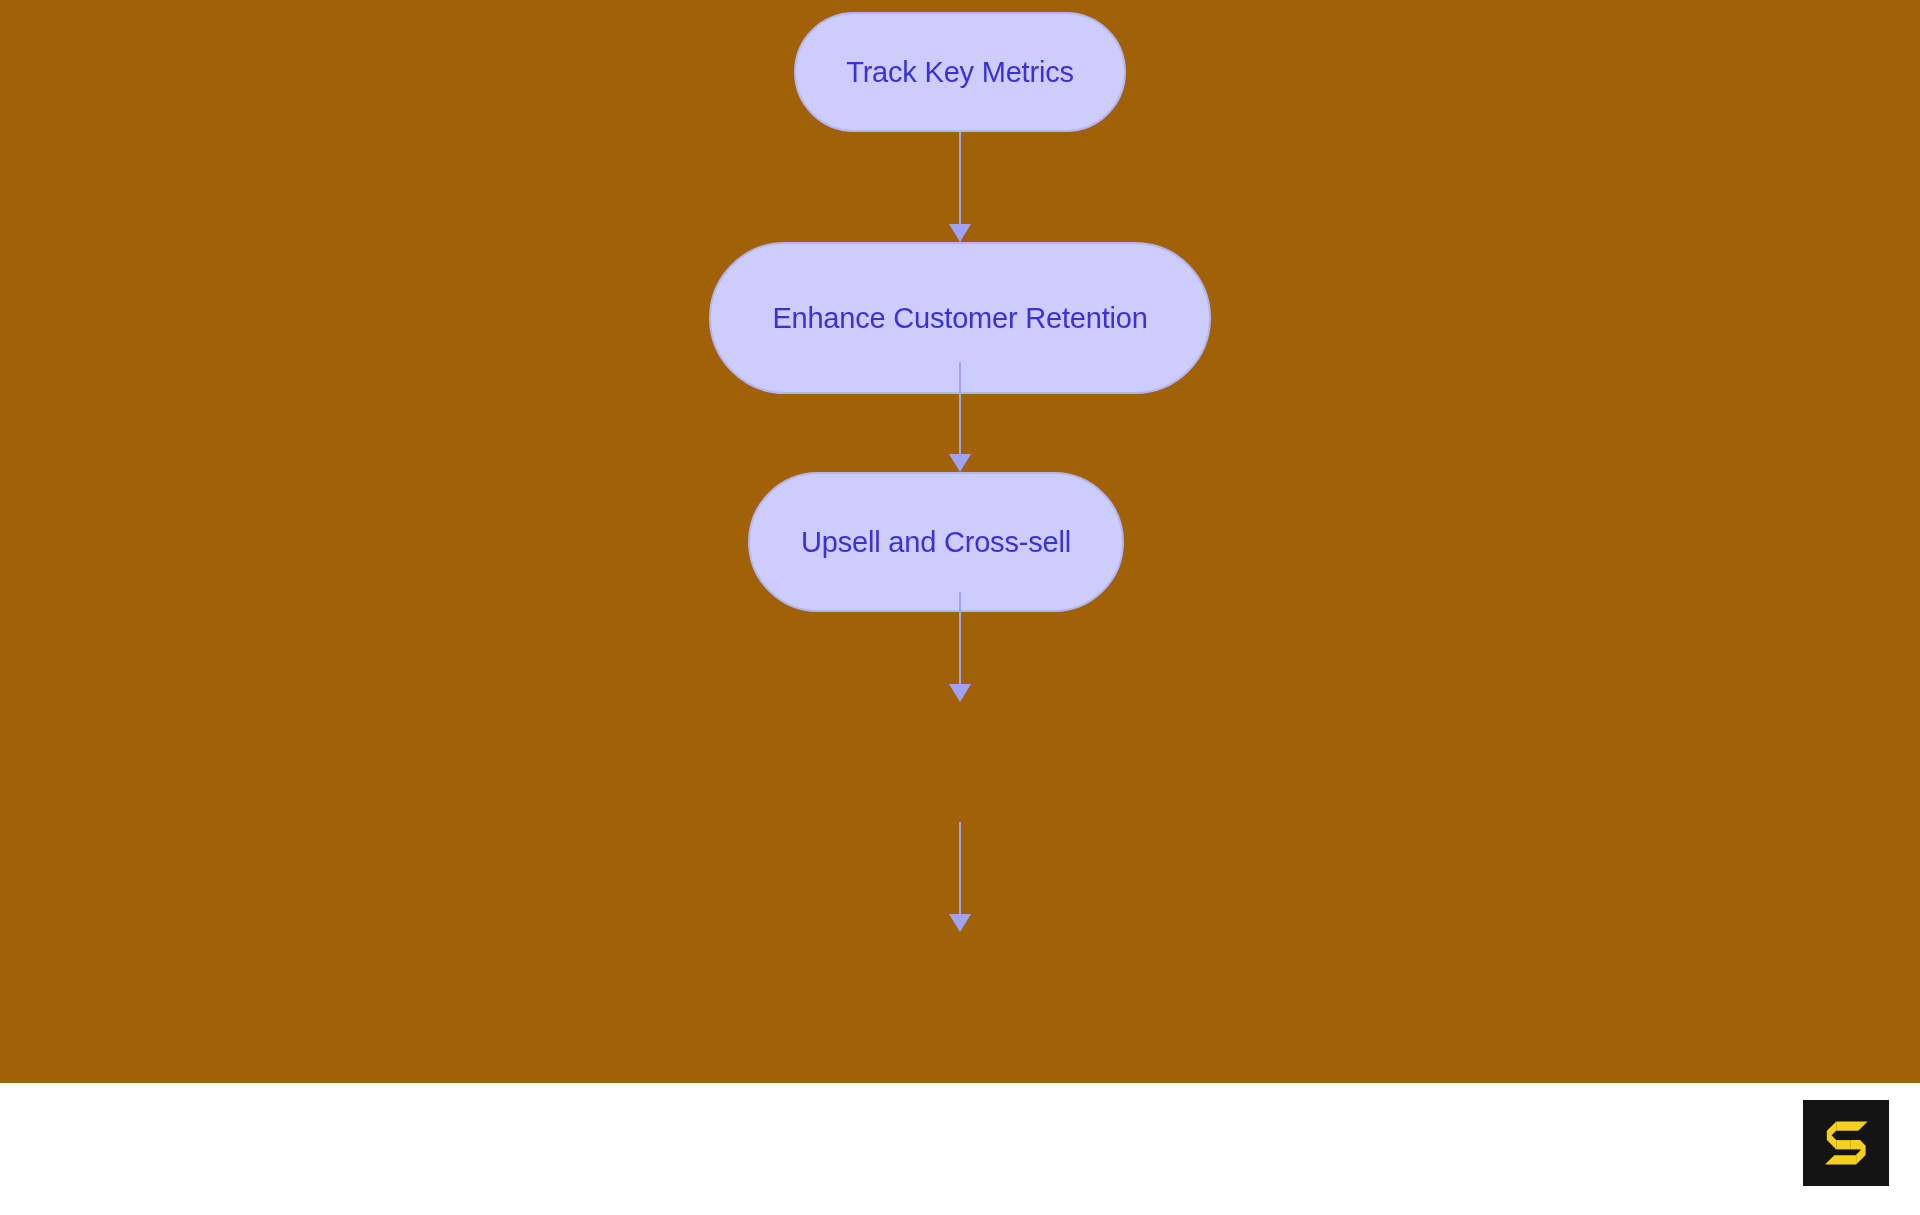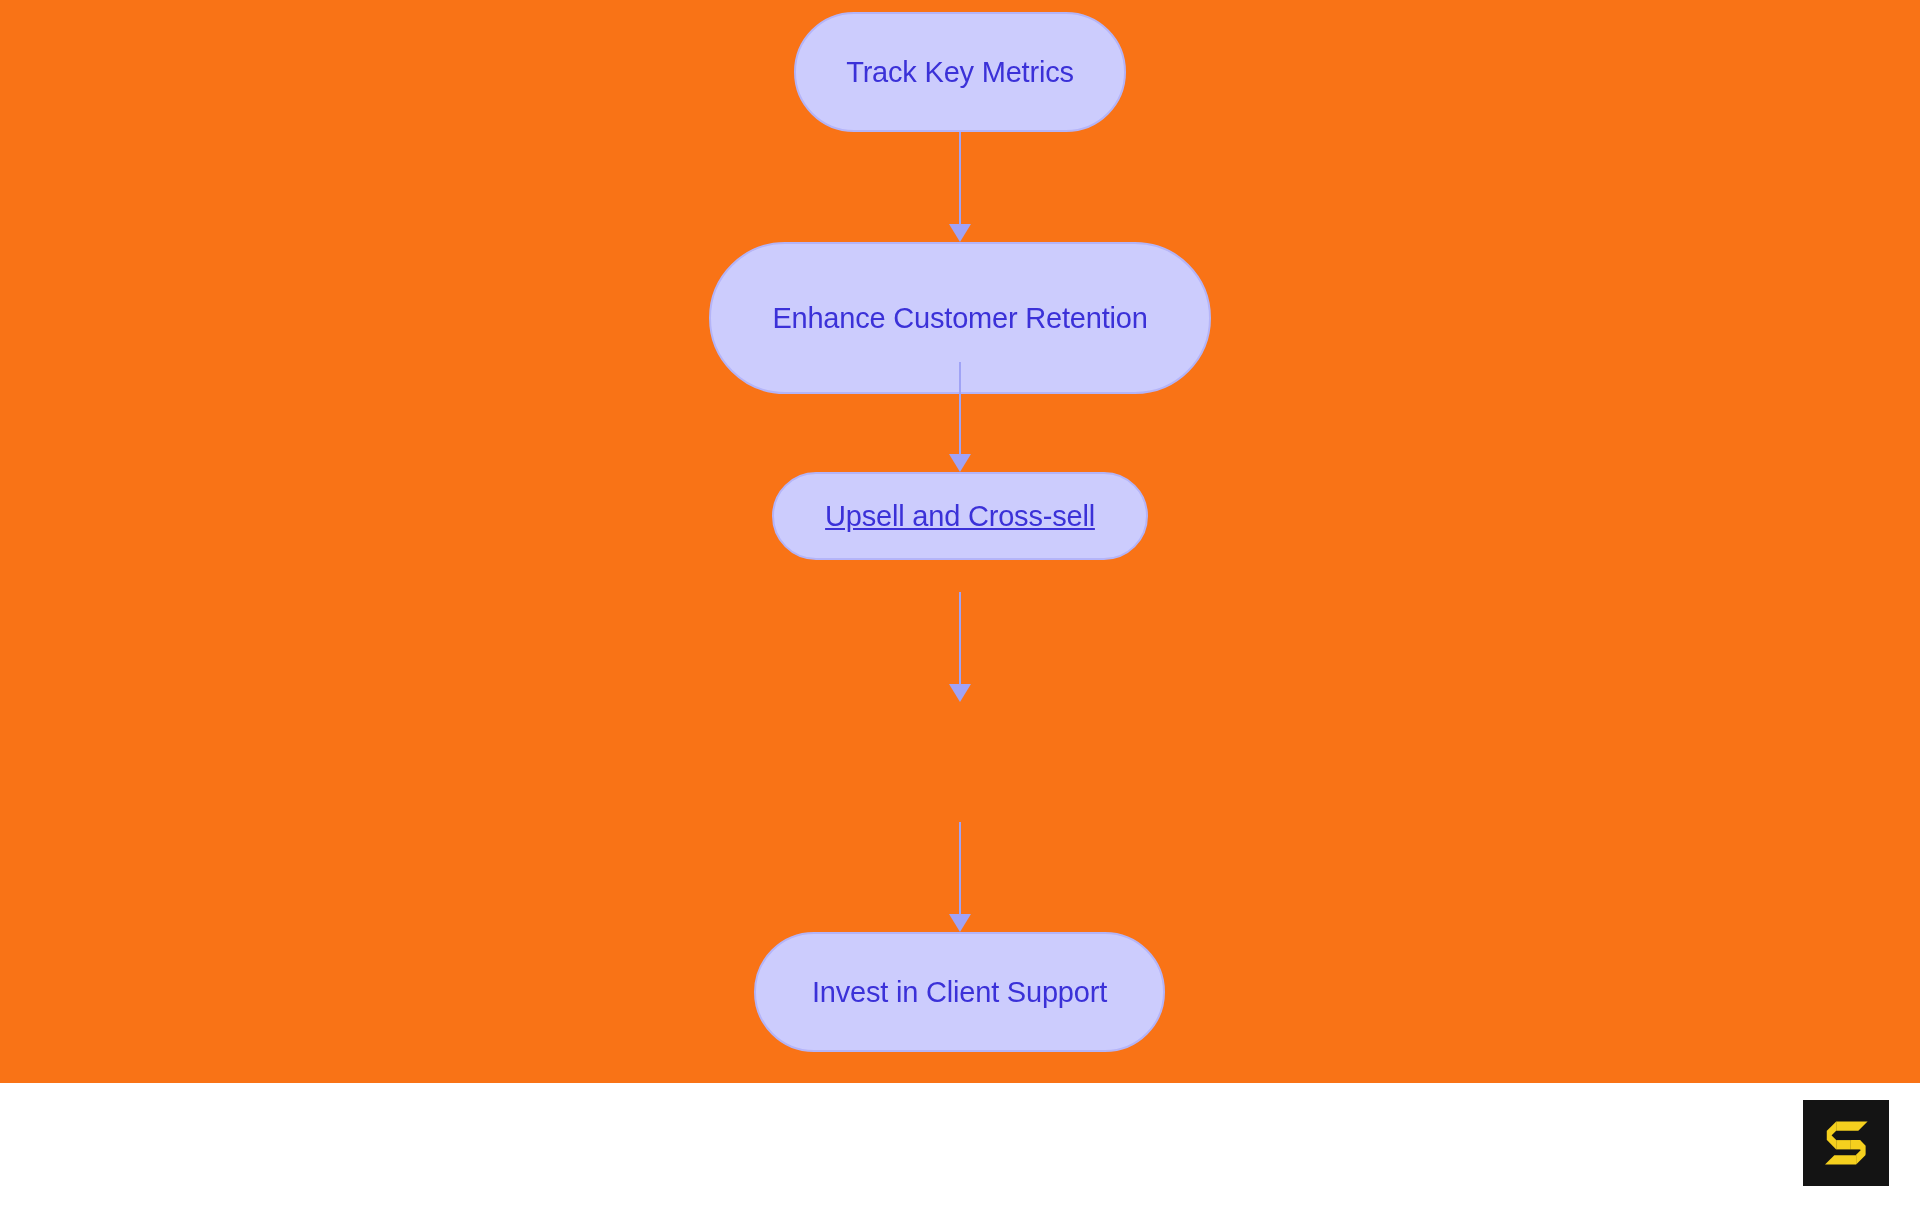--- a/index.html
+++ b/index.html
@@ -22,21 +22,21 @@
     background: #ffffff;
   }
 
   
   #canvas {
     position: absolute;
     left: 0;
     top: 0;
     width: 1920px;
     height: 1083px;
-    background: #f97316;
+    background: #a16207;
     overflow: hidden;
   }
 
   
   #flow {
     position: absolute;
     left: 0;
     top: 0;
     width: 1920px;
     height: 1083px;
@@ -61,21 +61,21 @@
   }
 
   .node .node-label {
     display: block;
     padding: 0 10px;
   }
 
   
   #node-0 { left: 794px; top: 12px;   width: 332px; height: 120px; }
   #node-1 { left: 709px; top: 242px;  width: 502px; height: 152px; }
-  #node-2 { left: 772px; top: 472px;  width: 376px; height: 88px; text-decoration: underline; }
+  #node-2 { left: 748px; top: 472px;  width: 376px; height: 140px; }
   #node-3 { left: 727px; top: 702px;  width: 466px; height: 120px; }
   #node-4 { left: 754px; top: 932px;  width: 411px; height: 120px; }
 
   
   .connector {
     position: absolute;
     left: 949px;
     width: 22px;
   }
   .connector .stem {
@@ -166,23 +166,20 @@
         <div class="stem"></div>
         <div class="head"></div>
       </div>
 
 
       <div class="connector" id="conn-3">
         <div class="stem"></div>
         <div class="head"></div>
       </div>
 
-      <div class="node" id="node-4">
-        <span class="node-label">Invest in Client Support</span>
-      </div>
 
     </div>
   </div>
 
   <div id="footer">
     <div id="brand-logo">
       <svg width="86" height="86" viewBox="0 0 86 86" xmlns="http://www.w3.org/2000/svg">
         <rect x="0" y="0" width="86" height="86" fill="#141414"></rect>
         <path d="M63.5 21.5 L32.5 21.5 L23.5 30.5 L23.5 44.5 L32.5 53.5 L46.5 53.5
                  L46.5 57.5 L36.5 47.5 L23.5 47.5 L23.5 44.5 L32.5 53.5

